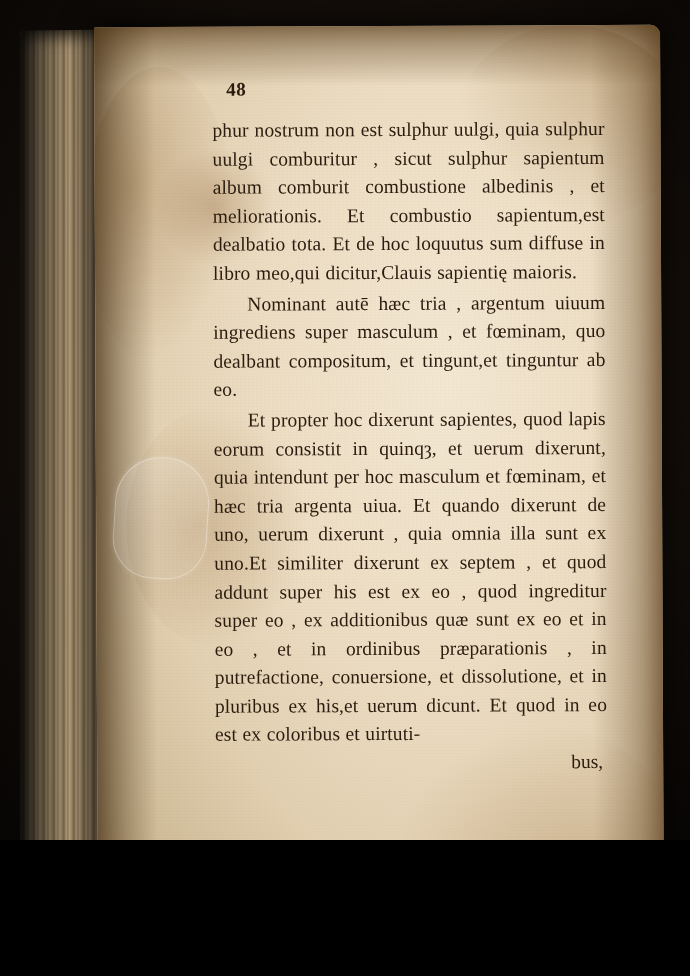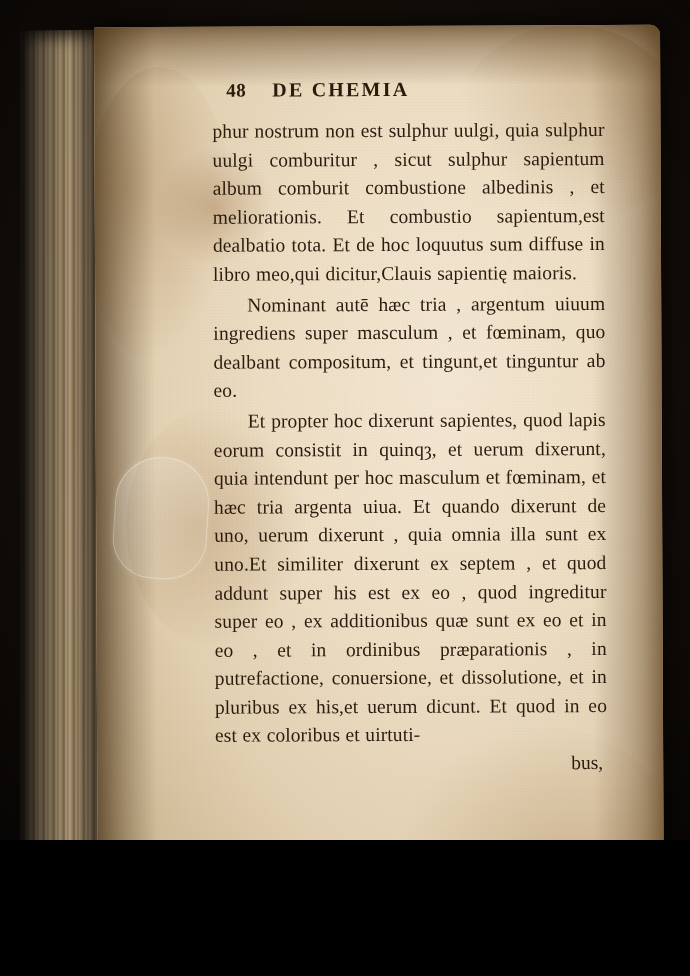--- a/index.html
+++ b/index.html
@@ -254,21 +254,20 @@
     <div class="edge-dark-bottom"></div>
     <div class="edge-dark-right"></div>
     <div class="edge-dark-left"></div>
 
     <div class="repair-strip"></div>
 
     <div class="textblock">
 
       <div class="running-head">
         <span class="folio">48</span>
-        <span class="head-title">DE CHEMIA</span>
       </div>
 
       <p class="body">phur nostrum non est sulphur uulgi, quia sulphur uulgi comburitur , sicut sulphur sapientum album comburit combustione albedinis , et meliorationis.  Et combustio sapientum,est dealbatio tota. Et de hoc loquutus sum diffuse in libro meo,qui dicitur,Clauis sapientię maioris.</p>
       <p class="body indent">Nominant autē hæc tria , argentum uiuum ingrediens super masculum , et fœminam, quo dealbant compositum, et tingunt,et tinguntur ab eo.</p>
       <p class="body indent">Et propter hoc dixerunt sapientes, quod lapis eorum consistit in quinqȝ, et uerum dixerunt, quia intendunt per hoc masculum et fœminam, et hæc tria argenta uiua.  Et quando dixerunt de uno, uerum dixerunt , quia omnia illa sunt ex uno.Et similiter dixerunt ex septem , et quod addunt super his est ex eo , quod ingreditur super eo , ex additionibus quæ sunt ex eo et in eo , et in ordinibus præparationis , in putrefactione, conuersione, et dissolutione, et in pluribus ex his,et uerum dicunt.  Et quod in eo est ex coloribus et uirtuti-</p>
 
       <div class="lastline">bus,</div>
     </div>
 
     <div class="ghost"></div>

